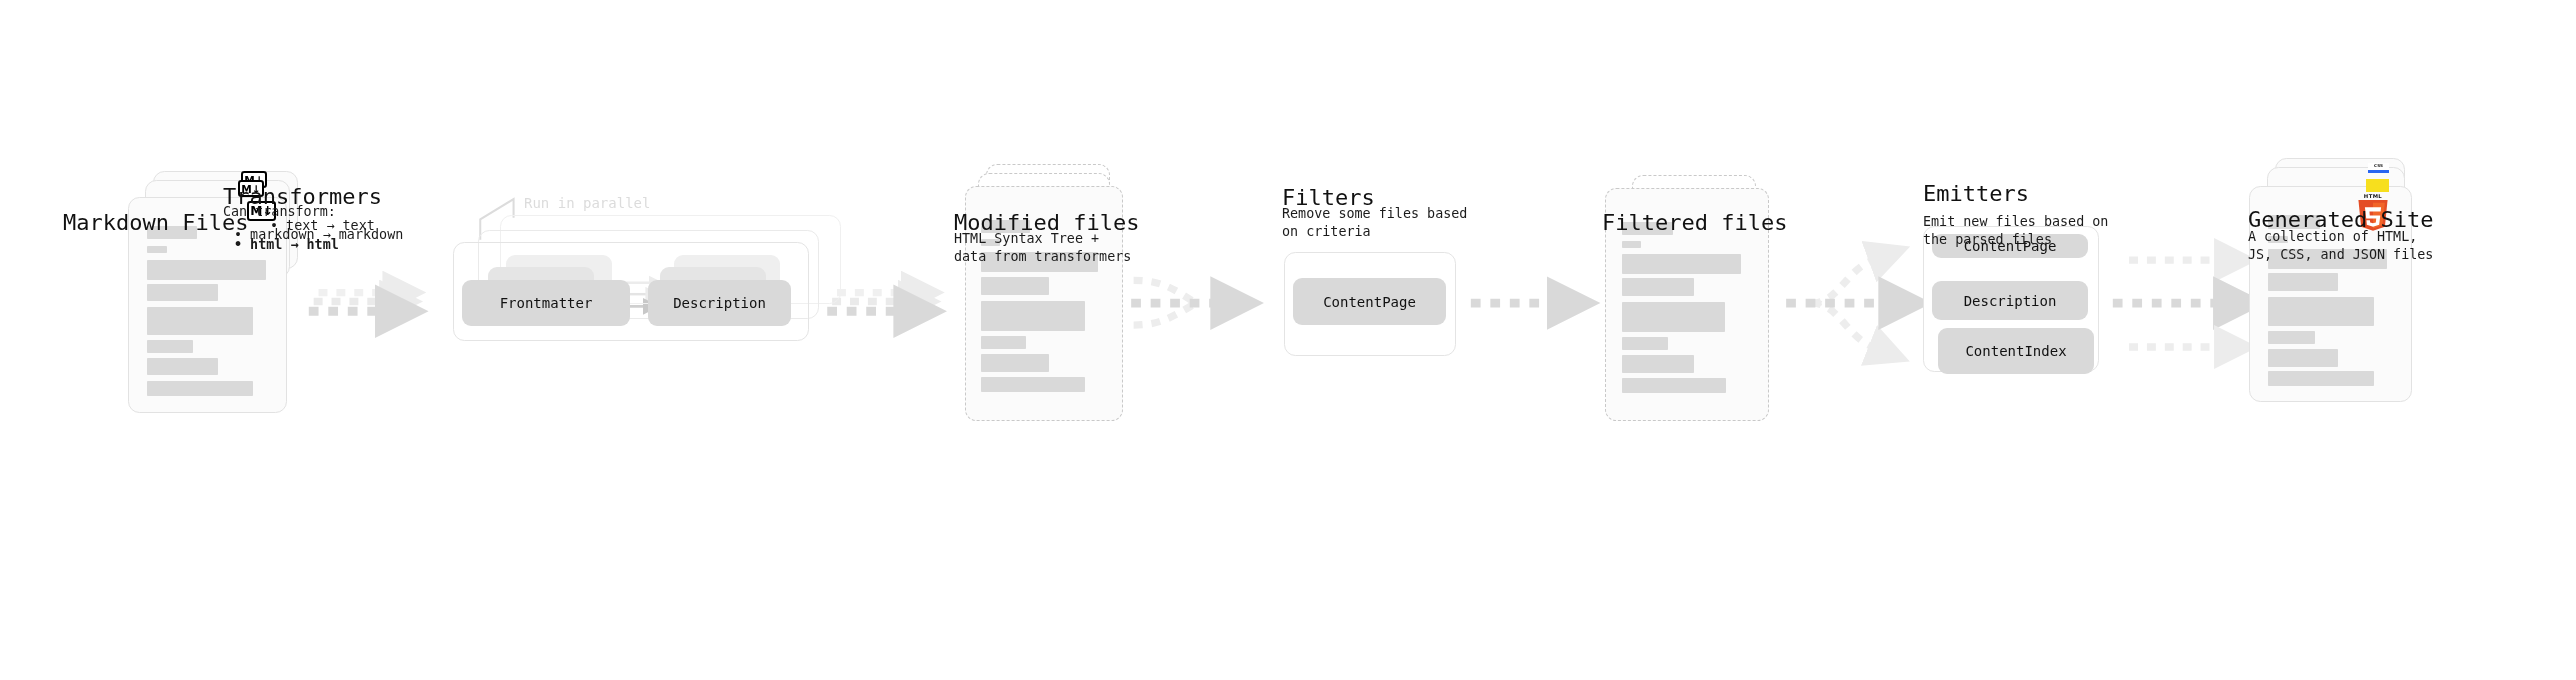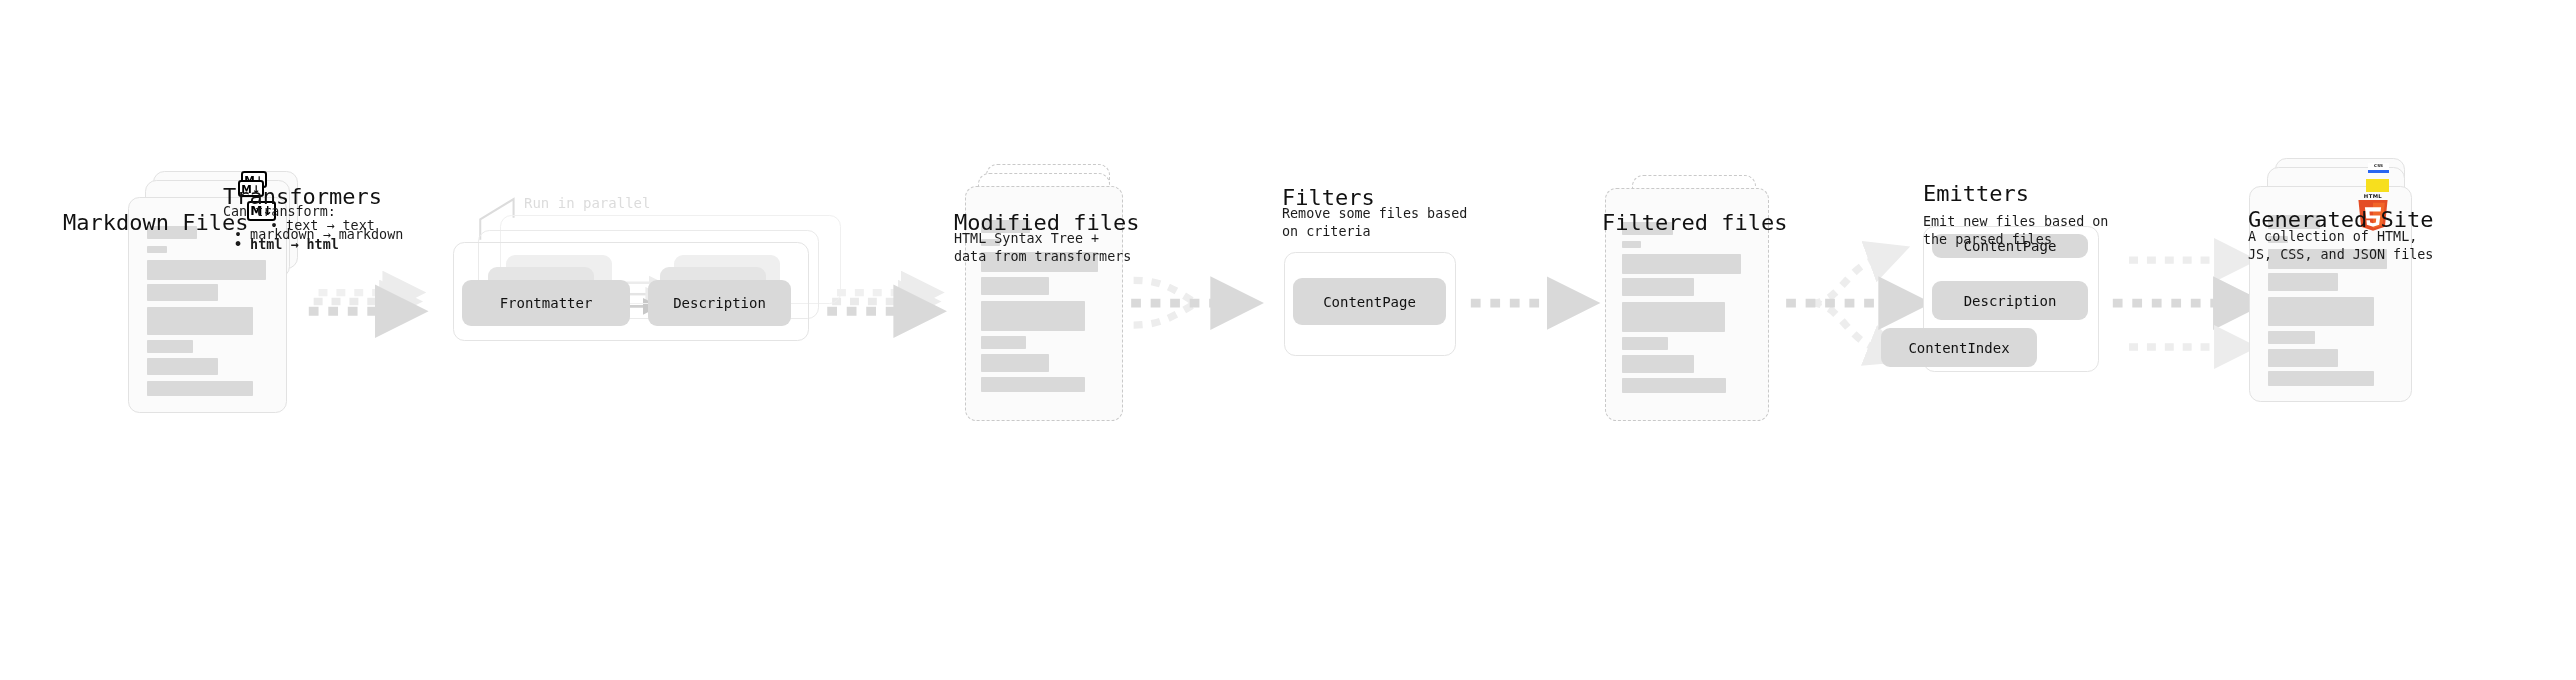--- a/index.html
+++ b/index.html
@@ -220,21 +220,21 @@
       <div class="bar" style="left:16.3px;top:166px;width:72px;height:18px;"></div>
       <div class="bar" style="left:16.3px;top:189px;width:104px;height:14.6px;"></div>
     </div>
     <div class="title" style="left:1602px;top:210px;">Filtered files</div>
   </div>
 
   <div>
     <div class="groupbox" style="left:1923px;top:226px;width:176px;height:146px;background:#fff;border-color:#e4e4e4;"></div>
     <div class="pill" style="left:1932px;top:234px;width:156px;height:24px;">ContentPage</div>
     <div class="pill" style="left:1932px;top:281px;width:156px;height:39px;">Description</div>
-    <div class="pill" style="left:1881px;top:328px;width:156px;height:39px;text-align:center;">ContentIndex</div>
+    <div class="pill" style="left:1938px;top:328px;width:156px;height:46px;text-align:center;">ContentIndex</div>
 
     <div class="title" style="left:1923px;top:181px;">Emitters</div>
     <div class="subtitle" style="left:1923px;top:213px;">Emit new files based on
 the parsed files</div>
   </div>
 
   <div>
     <div class="doccard solid" style="left:2275px;top:158px;width:130px;height:65px;"></div>
     <div class="doccard solid" style="left:2267px;top:167px;width:138px;height:65px;"></div>
     <div class="doccard solid" style="left:2249px;top:186px;width:163px;height:216px;">

